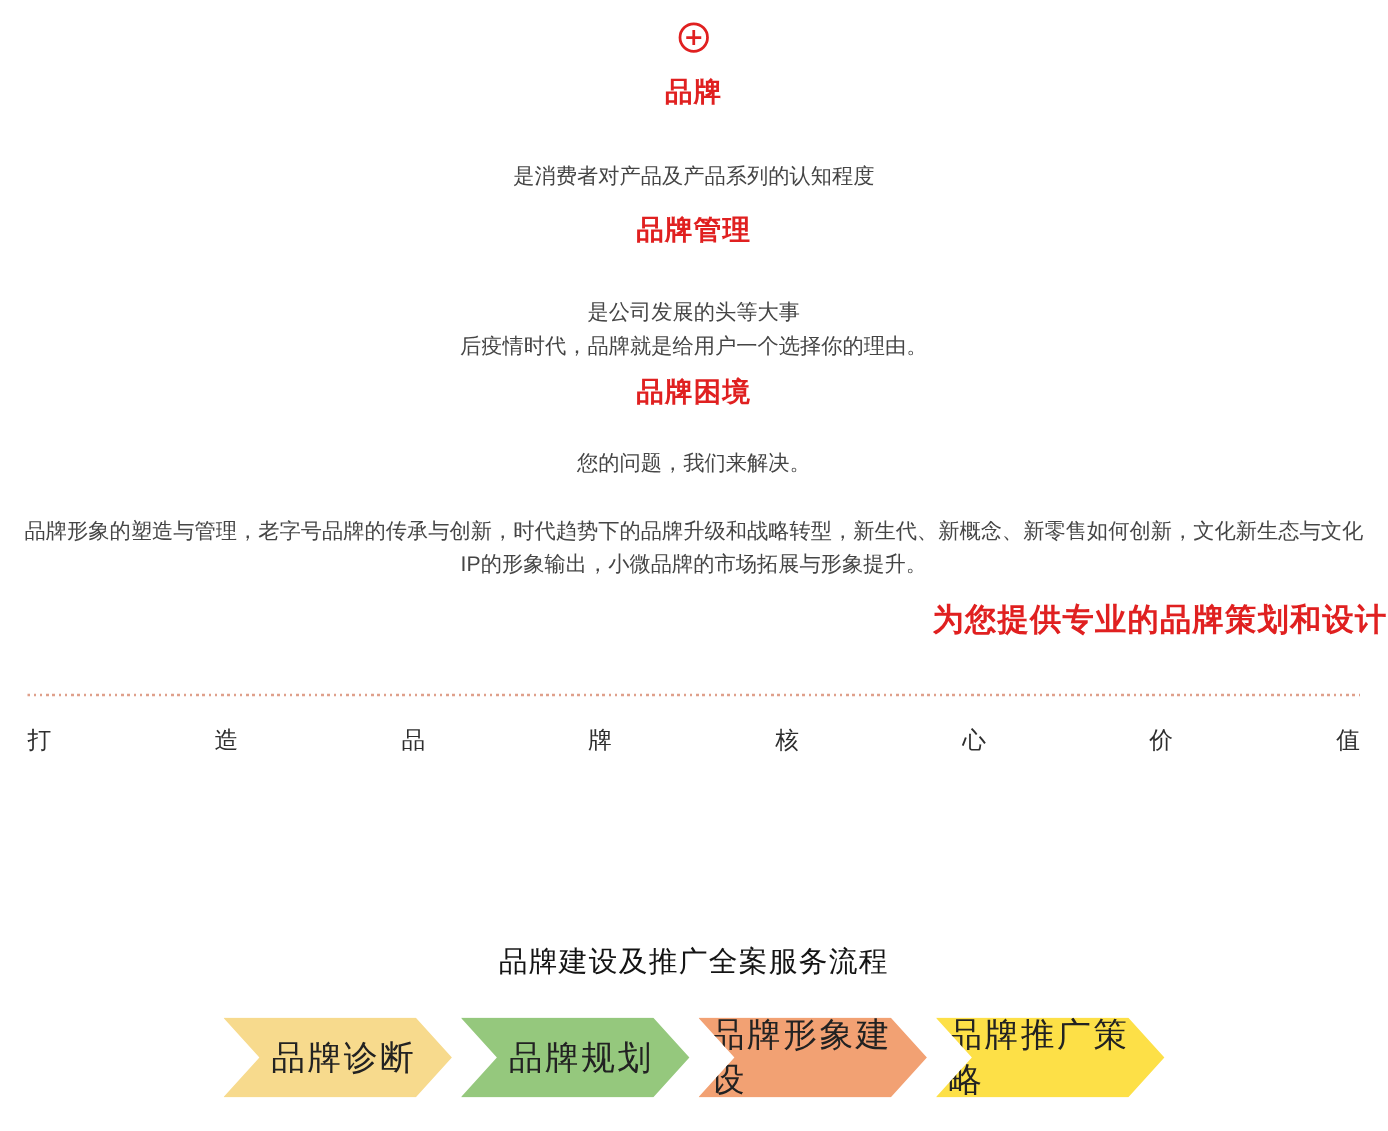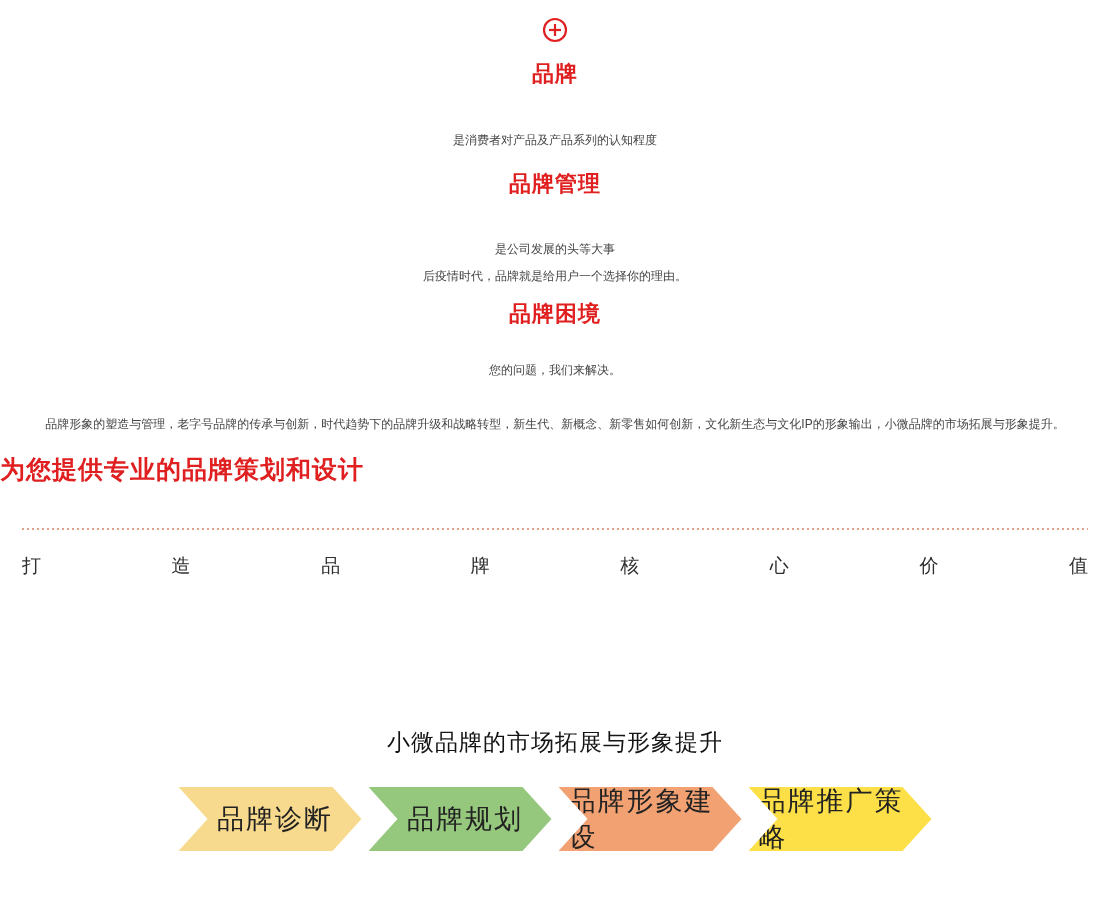--- a/index.html
+++ b/index.html
@@ -38,39 +38,39 @@
     text-align: center;
     letter-spacing: 1px;
   }
   .h-brand   { margin-top: 16px; }
   .h-manage  { margin-top: 16px; }
   .h-dilemma { margin-top: 10px; }
 
   
   .body-text {
     margin: 0 auto;
-    font-size: 12px;
+    font-size: 17px;
     line-height: 27px;
     color: #454545;
     text-align: center;
     max-width: 1074px;
   }
   .p-brand   { margin-top: 39px; }
   .p-manage  { margin-top: 38px; }
   .p-dilemma { margin-top: 27px; }
   .p-solve   { margin-top: 29px; }
 
   
   .tagline {
     margin: 15px 0 0 0;
     font-size: 25px;
     line-height: 32px;
     font-weight: bold;
     color: #e02020;
-    text-align: left;
+    text-align: right;
     letter-spacing: 1px;
   }
 
   
   .dotted-divider {
     margin: 43px 22px 0 22px;
     height: 2px;
     background-image: repeating-linear-gradient(90deg, #dfa08b 0, #dfa08b 2px, transparent 2px, transparent 5px);
   }
 
@@ -147,21 +147,21 @@
     <span>打</span>
     <span>造</span>
     <span>品</span>
     <span>牌</span>
     <span>核</span>
     <span>心</span>
     <span>价</span>
     <span>值</span>
   </div>
 
-  <h3 class="process-title">小微品牌的市场拓展与形象提升</h3>
+  <h3 class="process-title">品牌建设及推广全案服务流程</h3>
 
   <div class="arrow-row">
     <div class="arrow-step" style="background: rgb(247, 218, 141);">品牌诊断</div>
     <div class="arrow-step" style="background: rgb(149, 200, 125);">品牌规划</div>
     <div class="arrow-step" style="background: rgb(242, 161, 115);">品牌形象建设</div>
     <div class="arrow-step" style="background: #fde047;">品牌推广策略</div>
   </div>
 
 </div>
 

